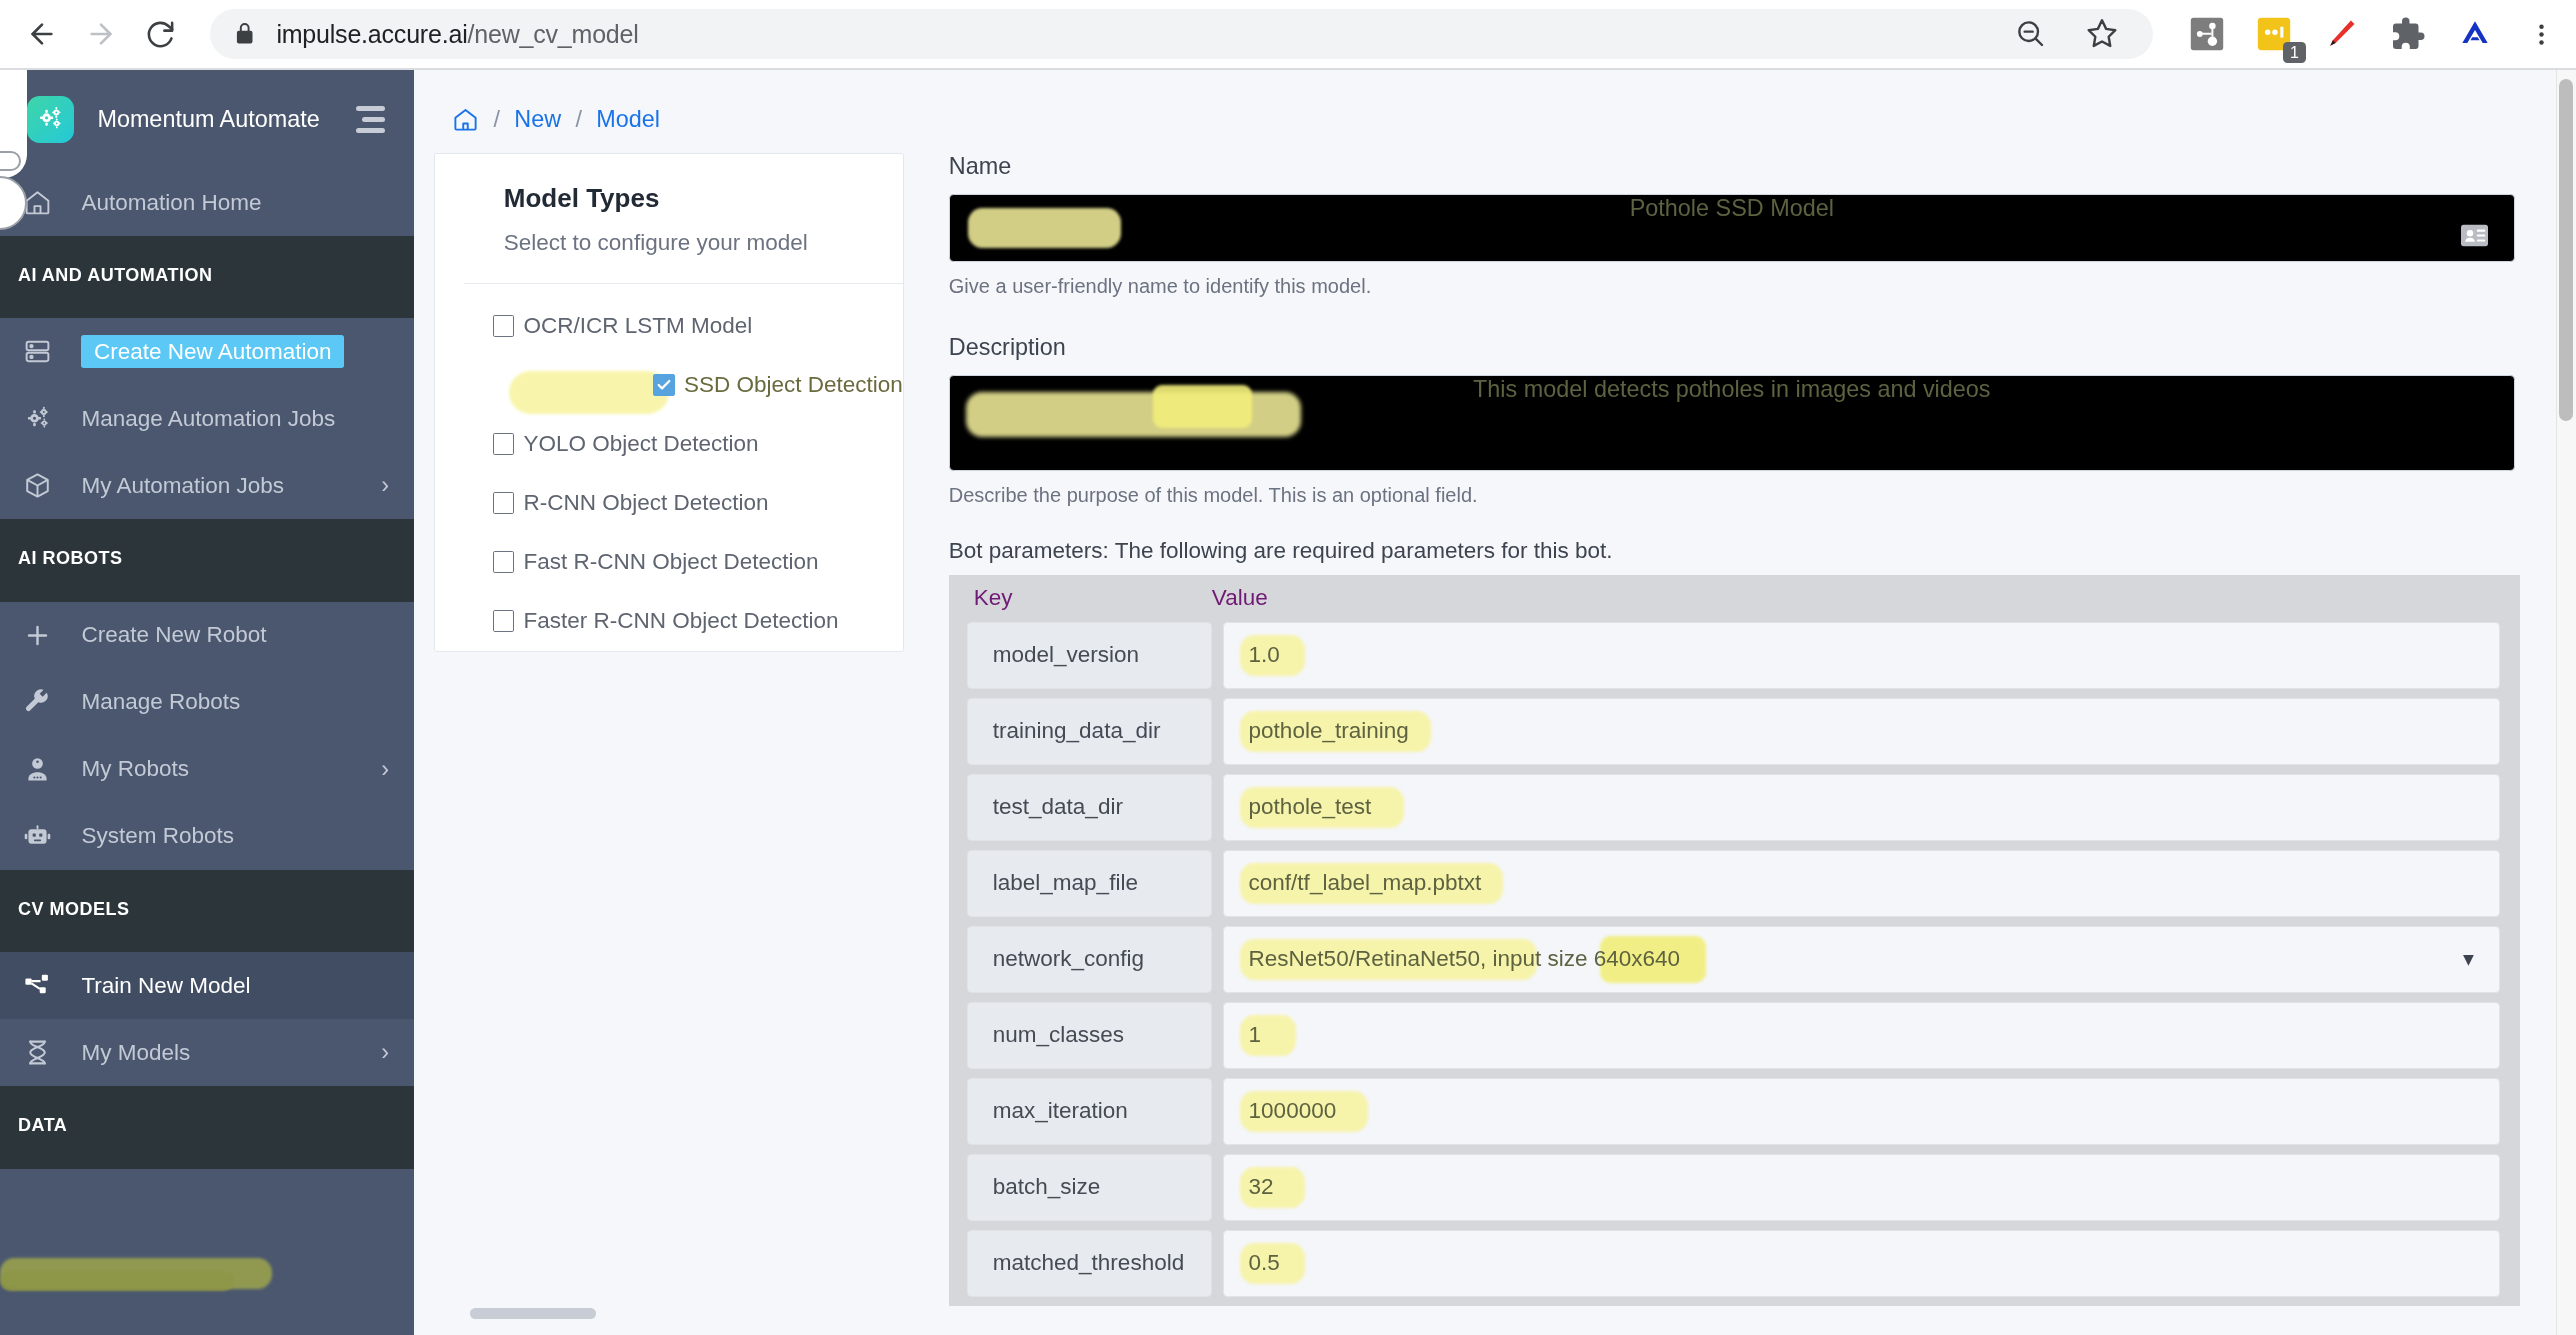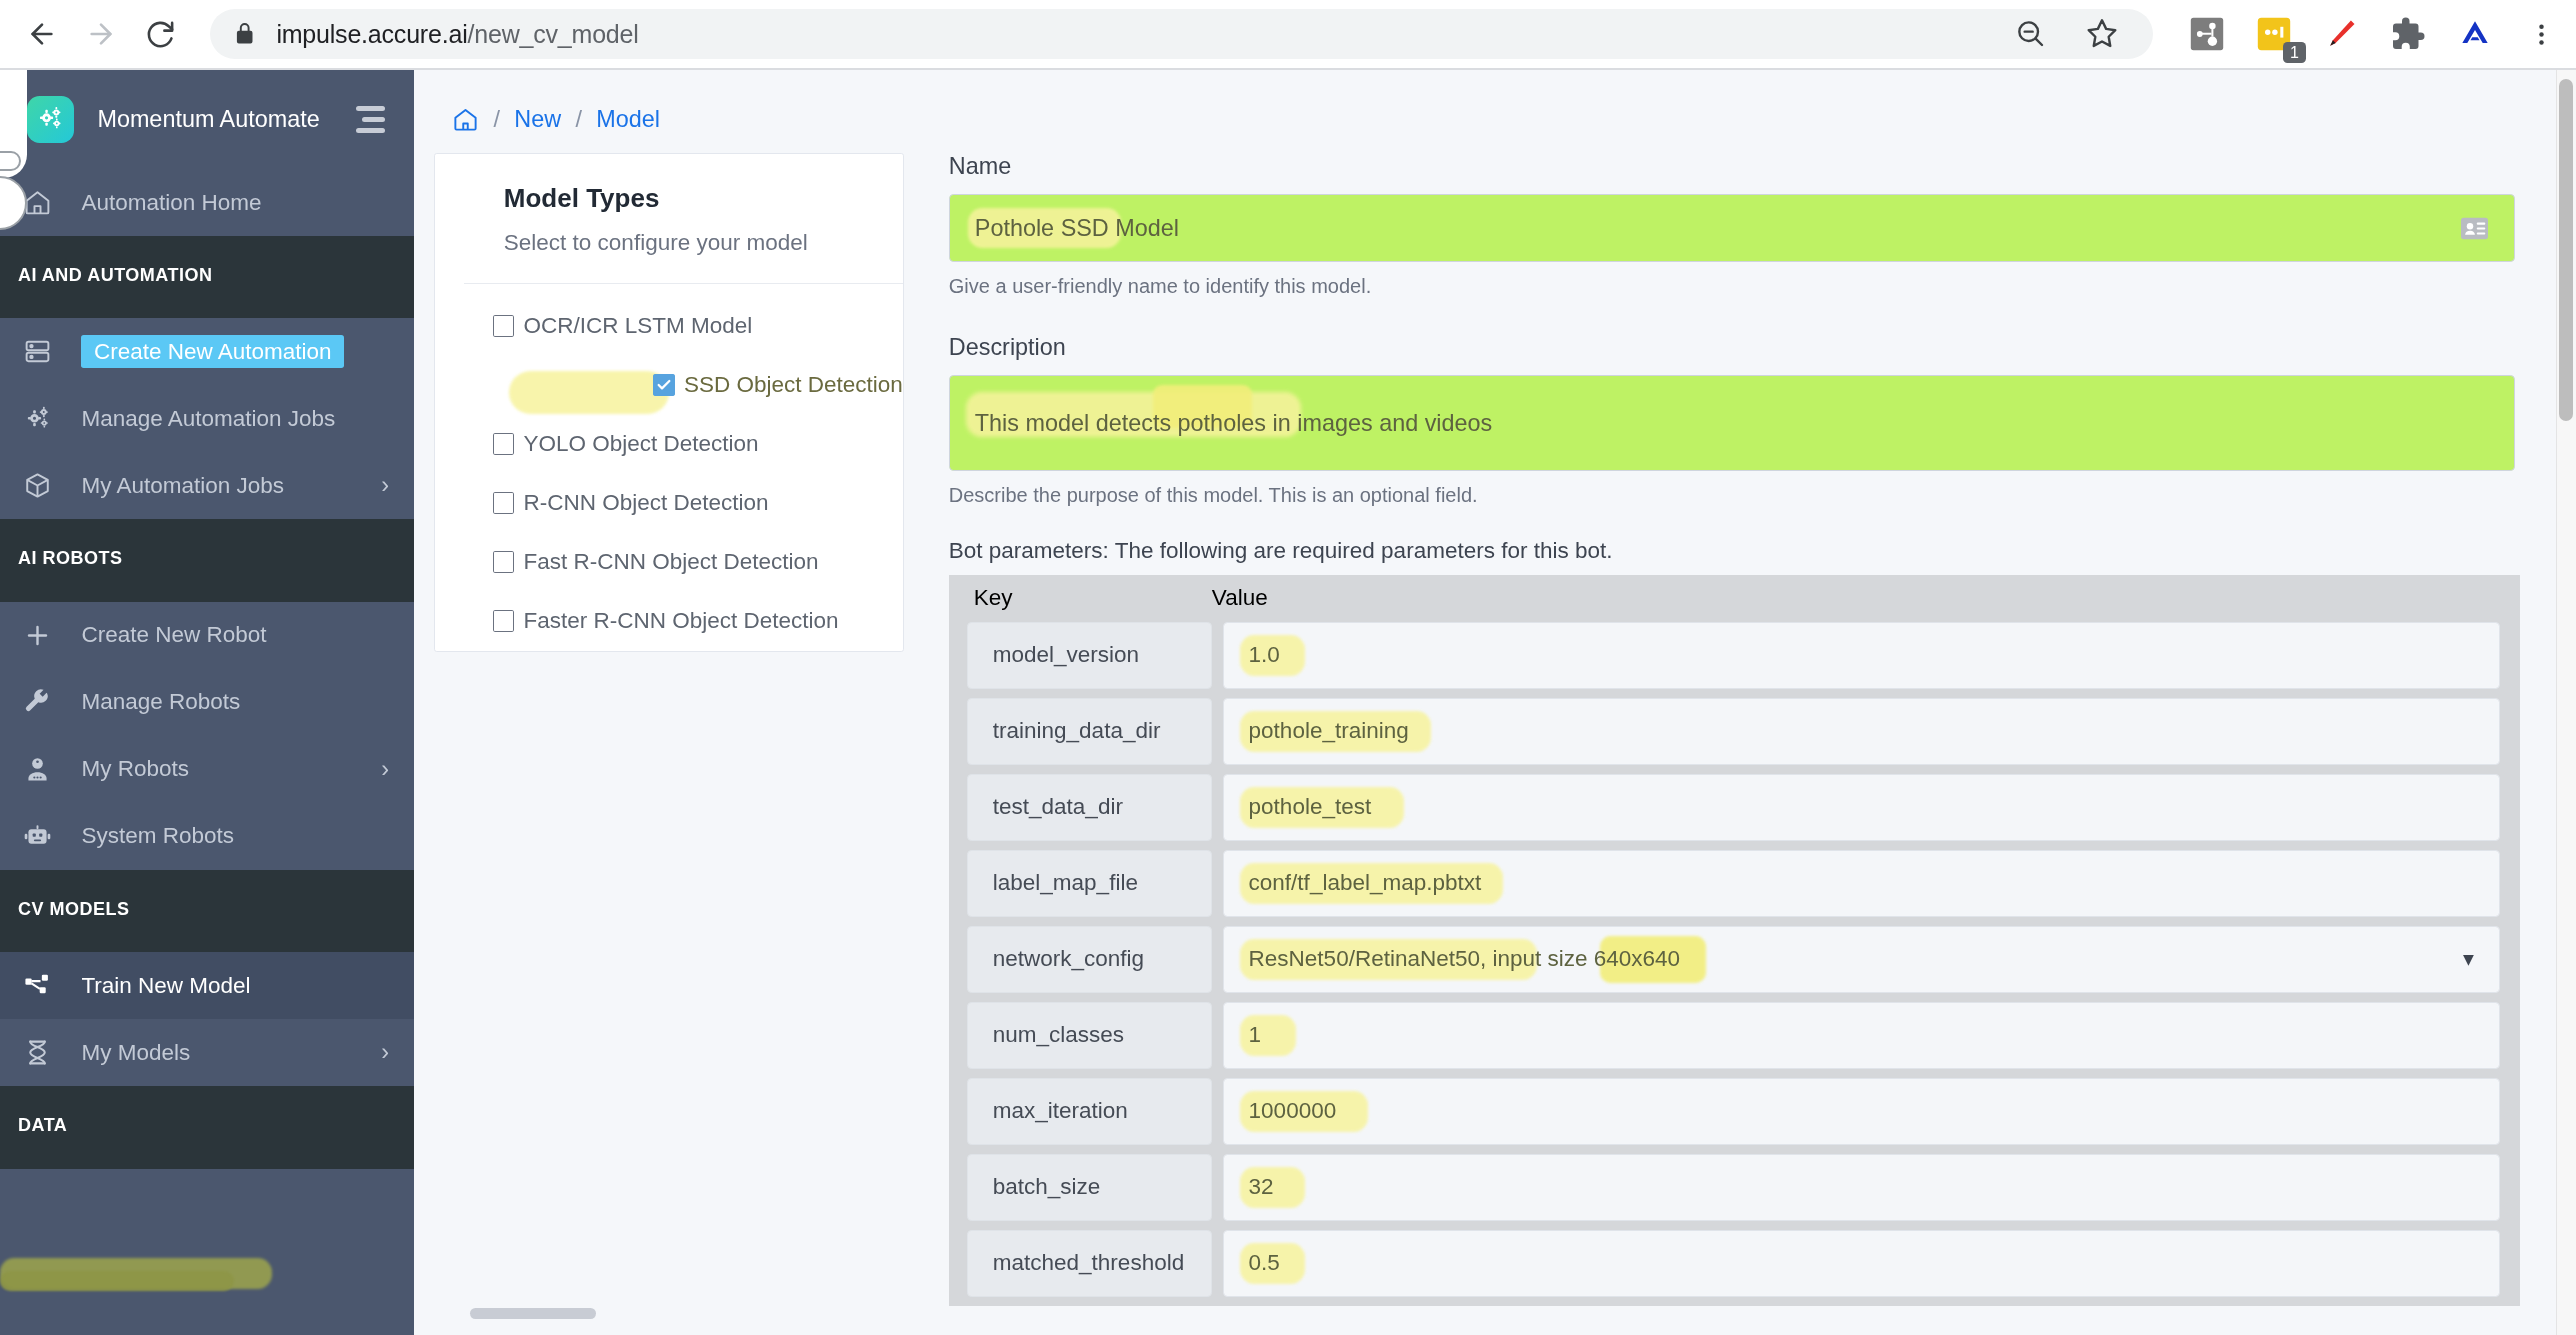--- a/index.html
+++ b/index.html
@@ -218,27 +218,28 @@
   }
 
   
   .form-panel {
     margin-left: 45px;
     width: 1566px;
     position: relative;
   }
   .fld-label { font-size: 23.4px; color: #3d4450; margin-bottom: 14.4px; }
   .fld-box {
-    background: #bef264;
+    background: #000000;
     border: 0.9px solid #cfd5de;
     border-radius: 4.5px;
     height: 68px;
     display: flex; align-items: center;
     padding: 0 25px;
     position: relative;
+    flex-direction: column;
   }
   .fld-box.tall { height: 96px; }
   .fld-val { font-size: 23.4px; color: #5d6240; position: relative; z-index: 2; }
   .fld-hint { font-size: 20px; color: #6b7280; margin-top: 12.6px; }
   .spacer-40 { height: 36px; }
   .card-icon { margin-left: auto; display: flex; align-items: center; z-index:2; }
 
   .hl-name {
     position: absolute; left: 18px; top: 12.6px;
     width: 153px; height: 40px;
@@ -265,21 +266,21 @@
     margin-top: 10.8px;
     background: #d5d7da;
     padding: 0 0 0 0;
     width: 1571px;
     position: relative;
   }
   .tbl-head {
     display: flex; height: 47px; align-items: center;
     background: #d5d7da;
   }
-  .th { font-size: 22.5px; color: #000000; }
+  .th { font-size: 22.5px; color: #701a75; }
   .th.k { width: 245px; padding-left: 25px; }
   .th.v { padding-left: 18px; }
   .tbl-row { display: flex; gap: 10.8px; padding: 0 0 9px 0; }
   .cell-k {
     width: 245px; height: 67px;
     background: #e7eaee; border: 0.9px solid #dfe3e8;
     border-radius: 4.5px;
     display: flex; align-items: center; padding-left: 25px;
     font-size: 22.5px; color: #454b55;
     margin-left: 18px;

